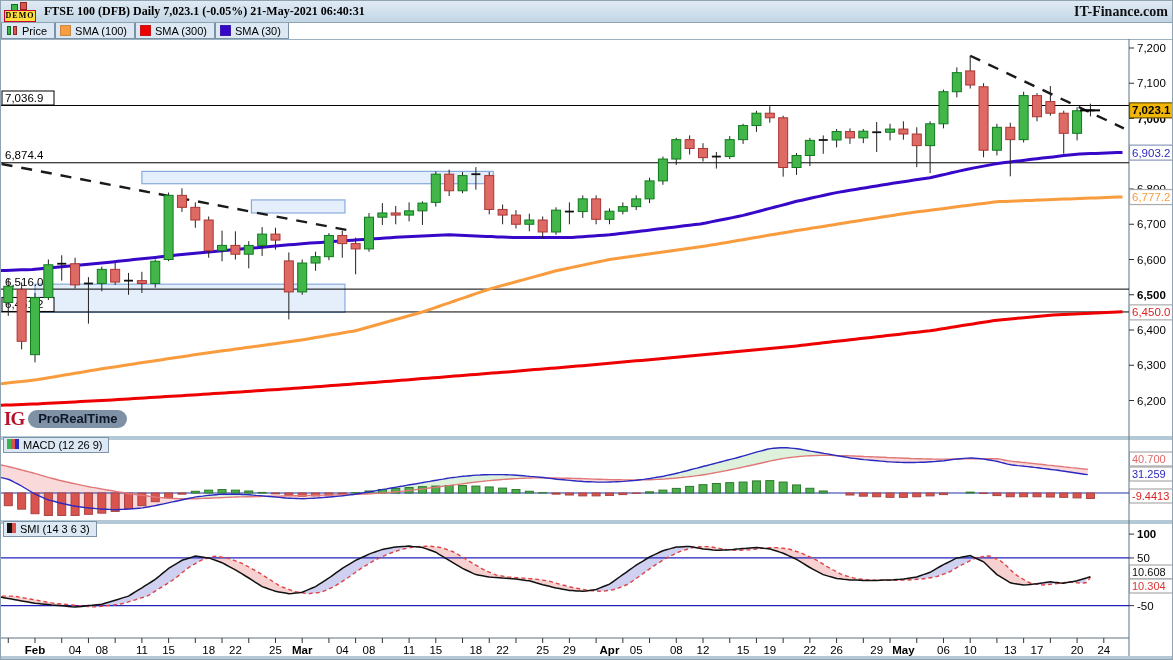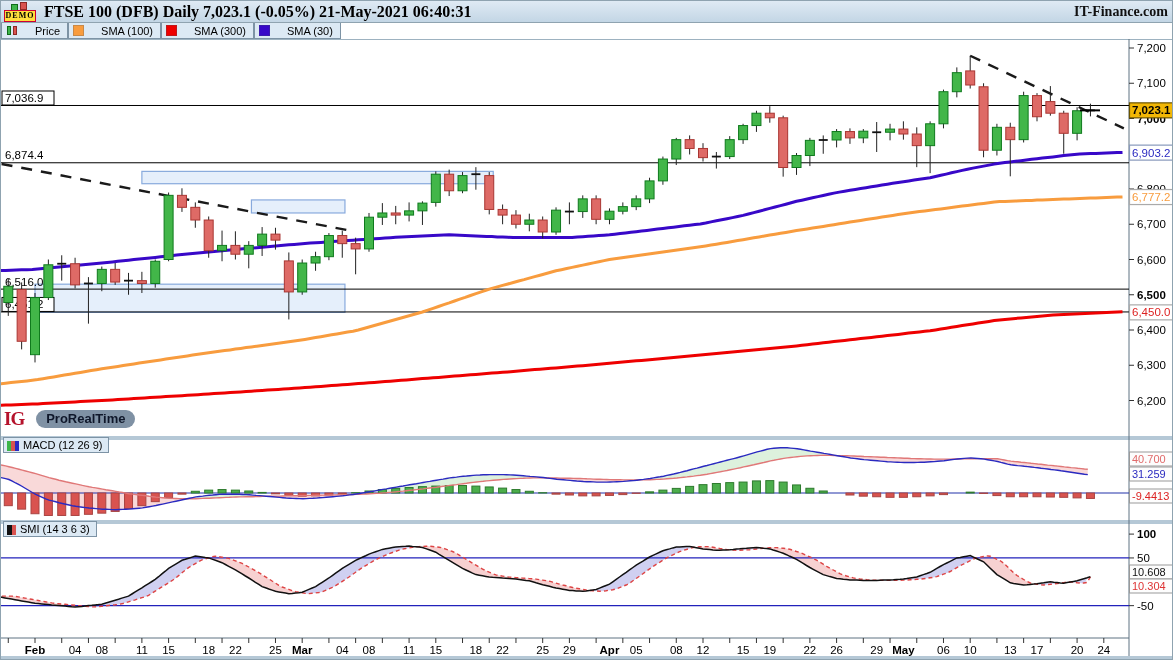--- a/index.html
+++ b/index.html
@@ -3,32 +3,32 @@
 <meta charset="utf-8">
 <style>
   html,body{margin:0;padding:0;background:#fff;font-family:"Liberation Sans",sans-serif;}
   #app{position:relative;width:1173px;height:660px;overflow:hidden;background:#fff;border:1px solid #8fa3b0;box-sizing:border-box;}
   .titlebar{position:absolute;left:0;top:0;width:1173px;height:22px;background:linear-gradient(#dfeaf4,#c3d6e5);border-bottom:1px solid #8fa3b0;display:flex;align-items:center;box-sizing:border-box;font-family:Liberation Serif, serif;}
   .demo-badge{position:relative;width:32px;height:18px;margin-left:3px;margin-right:8px;}
   .demo-candles{position:absolute;left:4px;top:-1px;width:24px;height:8px;}
   .demo-candles .c1{position:absolute;left:3px;top:2px;width:5px;height:6px;background:#3db54a;border:1px solid #0f6b1a;}
   .demo-candles .c2{position:absolute;left:12px;top:0px;width:5px;height:6px;background:#d9534f;border:1px solid #8e2a26;}
   .demo-label{position:absolute;left:0;top:7px;width:30px;height:10px;background:#ffdf3d;border:1px solid #c03;color:#000;font-size:8px;font-weight:bold;text-align:center;line-height:10px;letter-spacing:1px;}
-  .title-text{font-size:16px;font-weight:bold;color:#000;white-space:nowrap;}
+  .title-text{font-size:12px;font-weight:bold;color:#000;white-space:nowrap;}
   .site-text{margin-left:auto;margin-right:6px;font-size:14px;font-weight:bold;color:#111;}
   .legendbar{position:absolute;left:0;top:22px;width:1173px;height:16px;background:#fff;border-bottom:1px solid #9db2c0;display:flex;}
-  .chip{display:flex;align-items:center;gap:17px;padding:0 7px 0 4px;background:#dce9f4;border:1px solid #7d93a5;border-top:none;font-size:11px;color:#000;box-sizing:border-box;height:16px;}
+  .chip{display:flex;align-items:center;gap:4px;padding:0 7px 0 4px;background:#dce9f4;border:1px solid #7d93a5;border-top:none;font-size:11px;color:#000;box-sizing:border-box;height:16px;}
   .swatch{width:9px;height:9px;display:inline-block;border:1px solid #44556644;}
   .price-icon{position:relative;width:12px;height:11px;display:inline-block;}
   .price-icon .g{position:absolute;left:1px;top:1px;width:4px;height:9px;background:#3db54a;border:1px solid #0f6b1a;box-sizing:border-box;}
   .price-icon .r{position:absolute;left:7px;top:1px;width:4px;height:9px;background:#d9534f;border:1px solid #8e2a26;box-sizing:border-box;}
-  .panel-chip{position:absolute;display:flex;align-items:flex-end;gap:4px;background:#dce9f4;border:1px solid #7d93a5;font-size:11px;color:#000;padding:1px 6px 1px 3px;z-index:5;}
+  .panel-chip{position:absolute;display:flex;align-items:flex-start;gap:4px;background:#dce9f4;border:1px solid #7d93a5;font-size:11px;color:#000;padding:1px 6px 1px 3px;z-index:5;}
   .mini-icon{display:inline-flex;width:12px;height:10px;}
   .mini-icon i{flex:1;display:block;height:10px;}
-  .watermark{position:absolute;left:3px;top:407px;display:flex;align-items:center;gap:12px;z-index:5;}
+  .watermark{position:absolute;left:3px;top:407px;display:flex;align-items:center;gap:4px;z-index:5;}
   .ig-logo{font-size:19px;font-weight:bold;color:#b5122b;font-family:"Liberation Serif",serif;letter-spacing:-1px;}
   .prt-badge{background:rgba(104,126,148,.85);color:#0f172a;font-size:13px;font-weight:bold;padding:1px 10px 2px 10px;border-radius:9px;}
   svg text{font-family:"Liberation Sans",sans-serif;}
 </style>
 </head>
 <body>
 
 <div id="app">
 
   <div class="titlebar">

